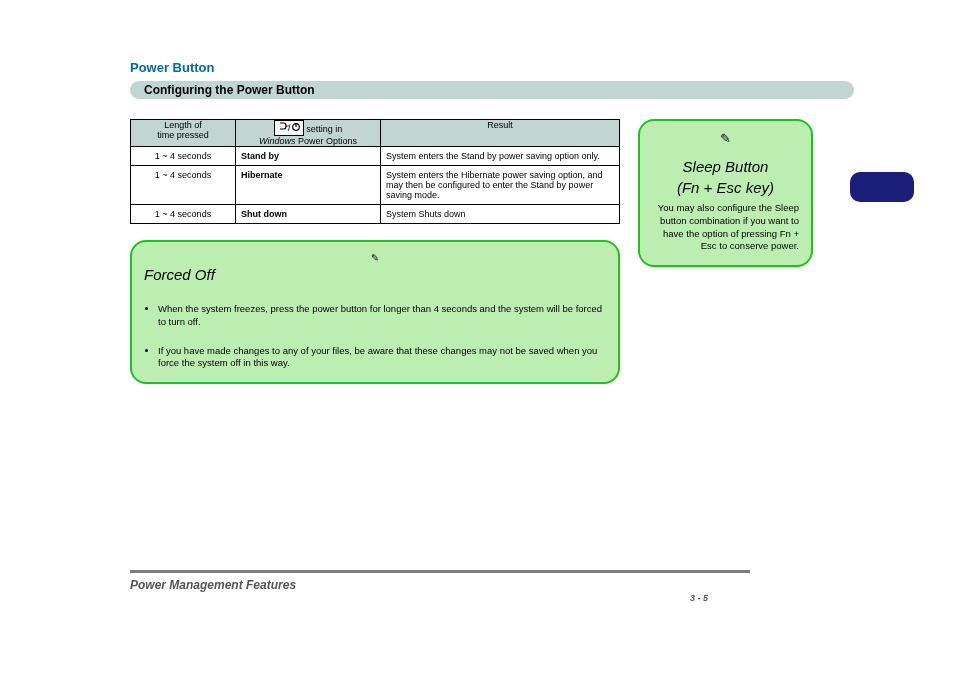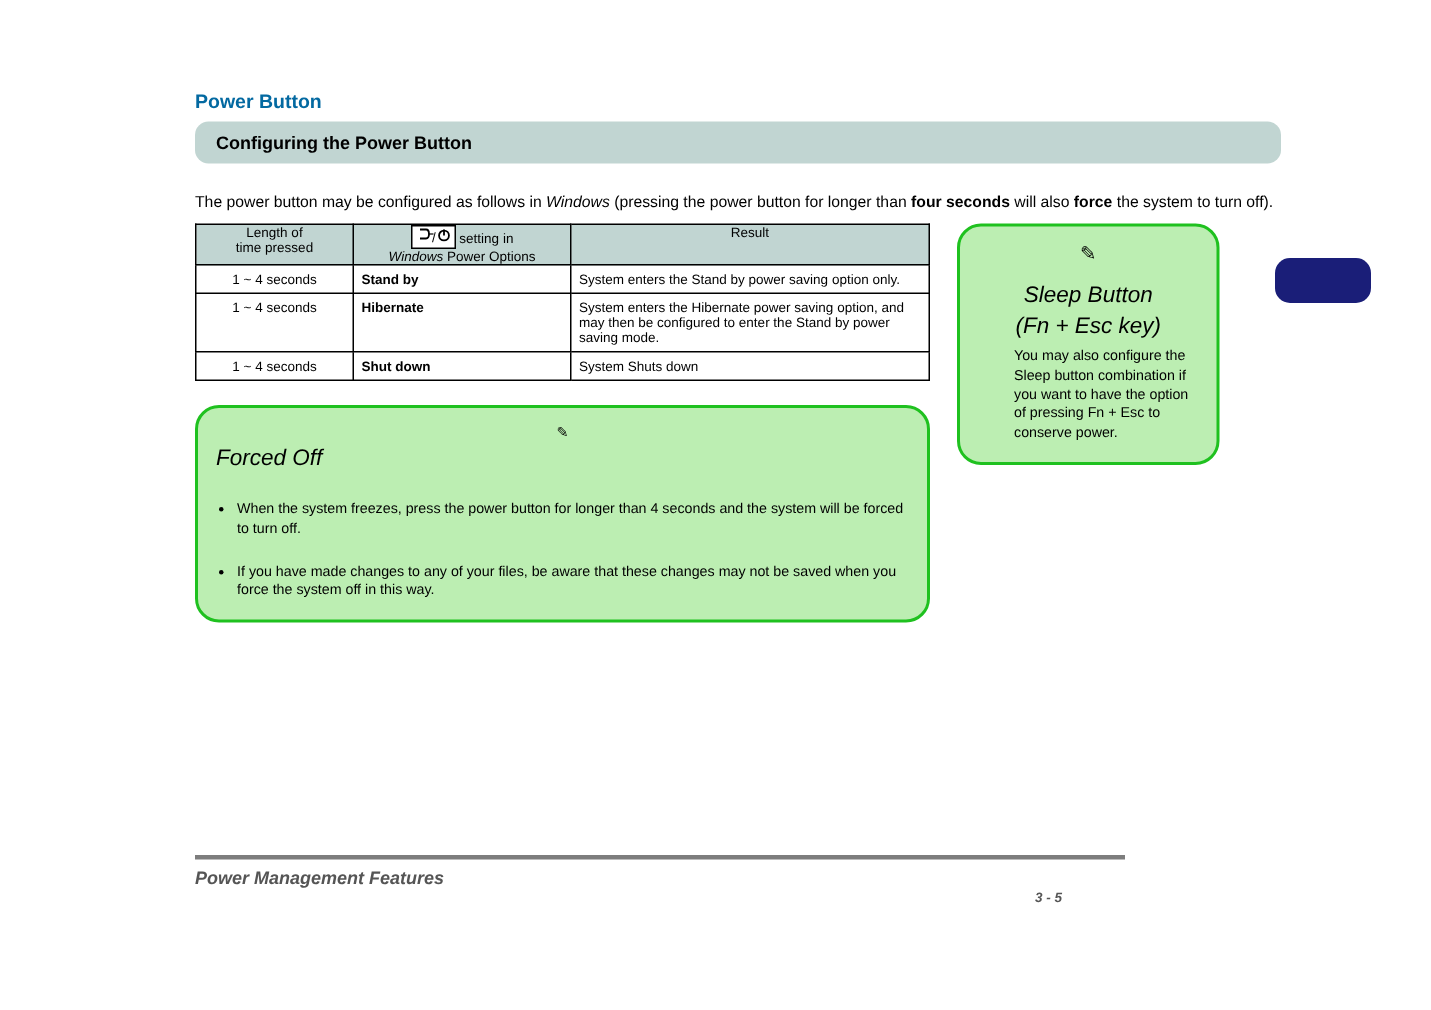--- a/index.html
+++ b/index.html
@@ -15,21 +15,21 @@
     padding: 60px 100px 40px 130px;
     position: relative;
   }
   .section-title {
     font-size: 13px;
     font-weight: bold;
     color: #0369a1;
     margin-bottom: 6px;
   }
   .title-bar {
-    height: 28px;
+    height: 18px;
     background: #c1d5d2;
     border-radius: 9px;
     display: flex;
     align-items: center;
     padding-left: 14px;
     font-size: 12px;
     font-weight: bold;
     margin-bottom: 20px;
   }
   .intro {
@@ -137,23 +137,20 @@
   .col1 { width: 105px; }
   .col2 { width: 145px; }
 </style>
 </head>
 <body>
 
 <div class="page">
   <div class="section-title">Power Button</div>
   <div class="title-bar">Configuring the Power Button</div>
 
-  <div class="intro">
-    <span>The power button may be configured as follows in </span><span class="italic">Windows</span><span> (pressing the power button for longer than </span><b>four seconds</b><span> will also </span><b>force</b><span> the system to turn off).</span>
-  </div>
 
   <div class="content-row">
     <div class="table-col">
       <table>
         <colgroup>
             <col class="col1">
             <col class="col2">
             <col>
           </colgroup>
         <thead>
@@ -207,21 +204,21 @@
           <li>If you have made changes to any of your files, be aware that these changes may not be saved when you force the system off in this way.</li>
         </ul>
       </div>
     </div>
 
     <div class="note-box small">
       <span class="pen-icon">✎</span>
       <div style="height:10px"></div>
       <div class="note-head" style="text-align:center">Sleep Button</div>
       <div class="note-head" style="text-align:center">(Fn + Esc key)</div>
-      <div style="text-align:left; margin-top:6px; line-height:1.35;margin-left:24px;">You may also configure the Sleep button combination if you want to have the option of pressing Fn + Esc to conserve power.</div>
+      <div style="text-align:right; margin-top:6px; line-height:1.35;">You may also configure the Sleep button combination if you want to have the option of pressing Fn + Esc to conserve power.</div>
     </div>
   </div>
 </div>
 
 <div class="side-tab"></div>
 
 <div class="footer-rule"></div>
 <div class="footer-left">Power Management Features</div>
 <div class="footer-right">3 - 5</div>
 

